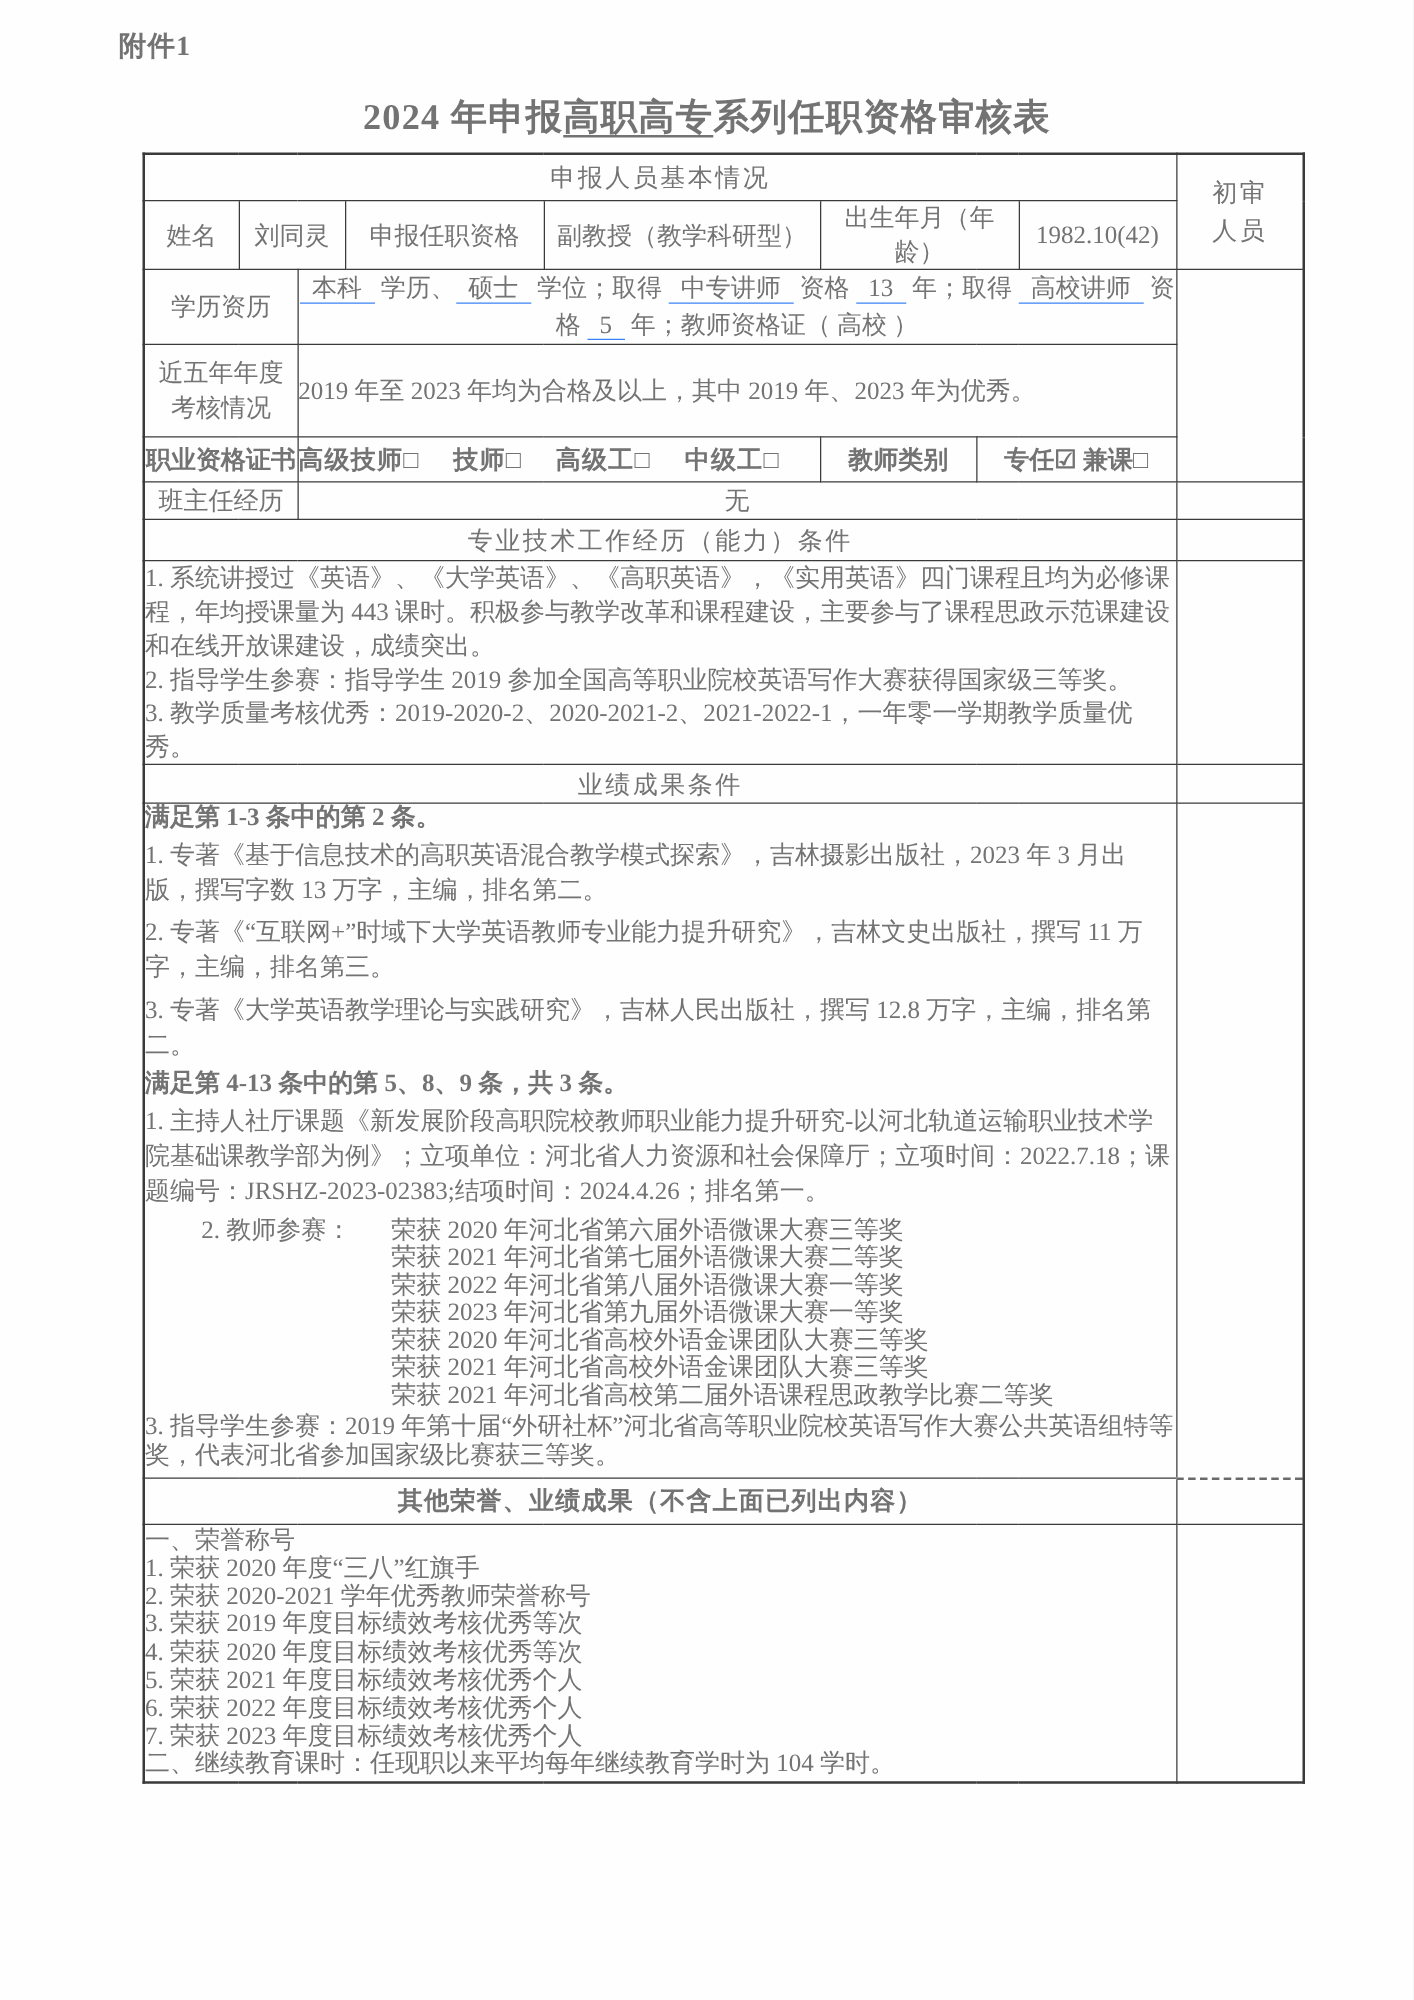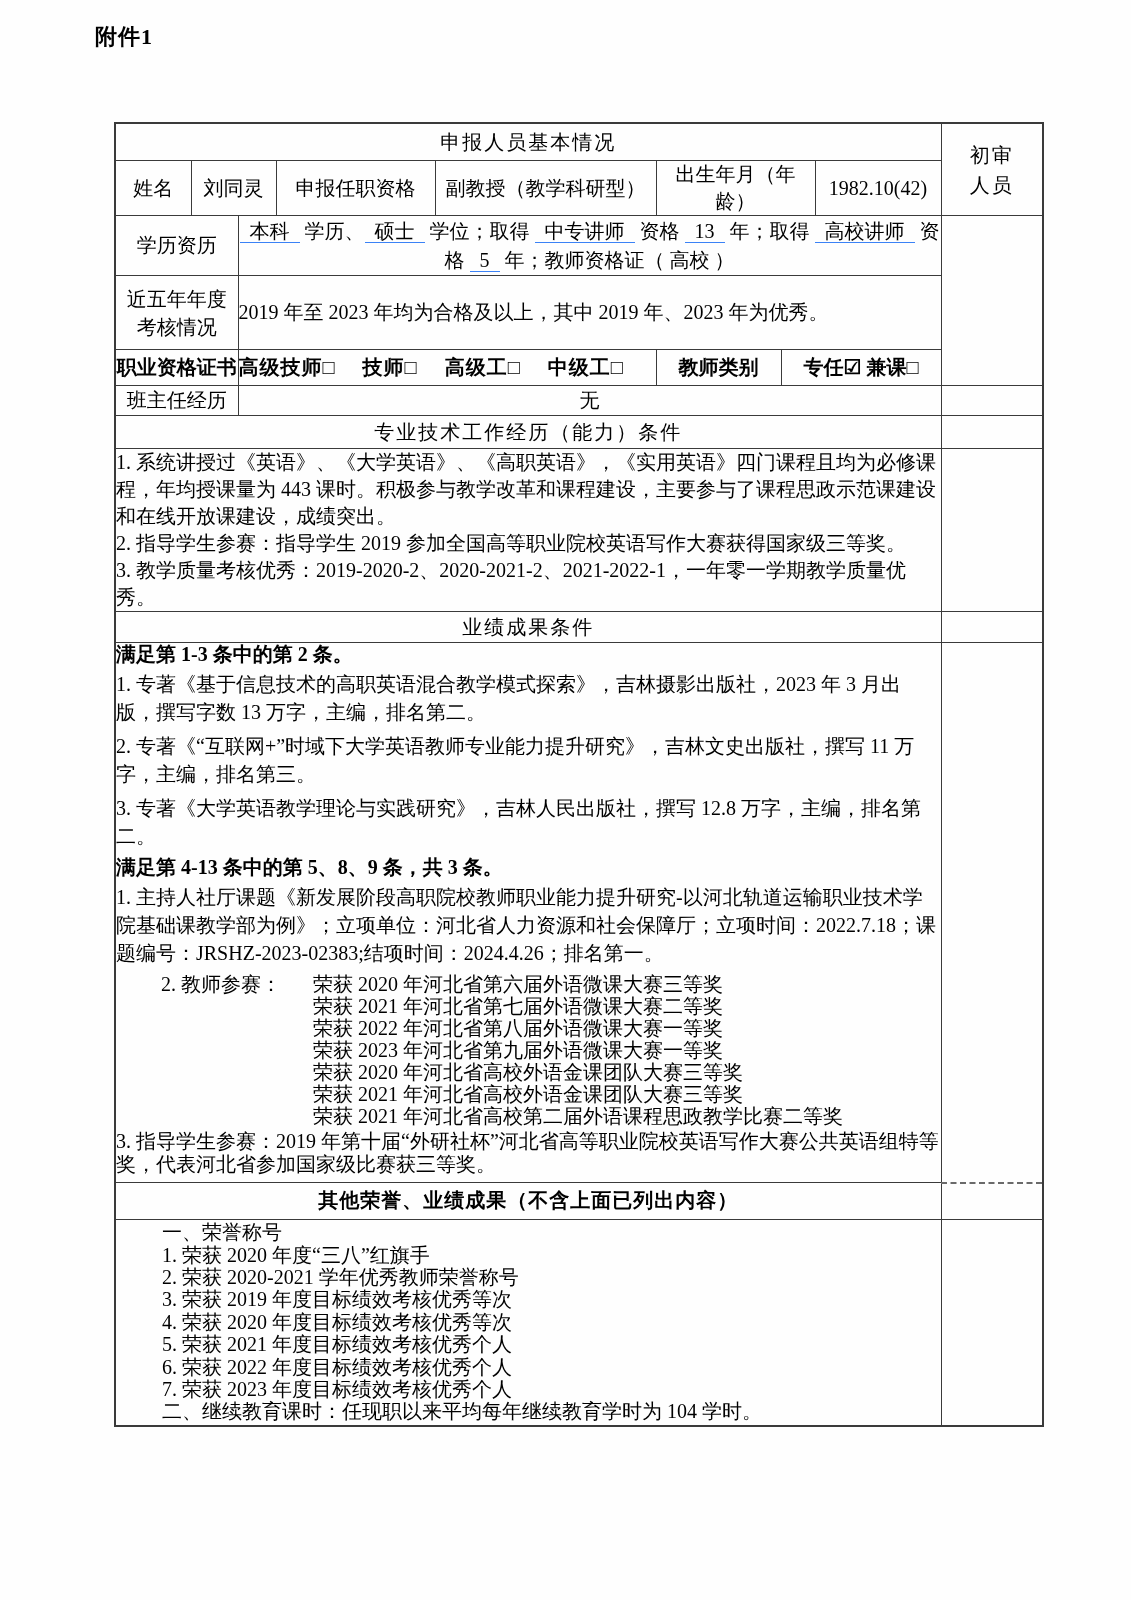--- a/index.html
+++ b/index.html
@@ -2,21 +2,21 @@
 <html><head>
 <meta charset="utf-8">
 <style>
   html,body{margin:0;padding:0;background:#e8e8e8;}
   .page{
     position:relative;
     width:1131px;height:1600px;
     margin:0 auto;
     background:#fefefe;
     font-family:"Liberation Serif","DejaVu Serif",serif;
-    color:#000000;
+    color:#737373;
     overflow:hidden;
   }
   .attachment{
     position:absolute;left:95px;top:22px;
     font-size:22px;font-weight:bold;letter-spacing:1px;
   }
   .title{
     position:absolute;left:0;top:74px;width:1131px;
     margin:0;text-align:center;
     font-size:29px;font-weight:bold;letter-spacing:1px;
@@ -66,30 +66,31 @@
   .assess-lbl div{line-height:28px;}
   .assess-val{text-align:left;padding-left:12px;}
   .opts{text-align:left;padding-left:12px;letter-spacing:1px;}
   .b{font-weight:bold;}
   .r10c p{line-height:23px;}
   .r10c .para{margin:3px 0 6px;}
   .r10c .tall{line-height:28px;margin:4px 0 6px;}
   .awards-row{display:flex;align-items:flex-start;}
   .awards-label{flex:0 0 152px;line-height:22px;white-space:nowrap;padding-left:45px;}
   .awards .award-line{line-height:22px;}
-  .r12c .line{line-height:22.4px;margin-left:46px;}
+  .r12c .line{line-height:22.4px;}
   .dash-bottom{border-bottom:2px dashed #6a6a6a !important;}
 </style>
 </head>
 <body>
 
 <div class="page">
 
   <div class="attachment">附件1</div>
 
+  <h1 class="title"><span>2024 年申报</span><span class="t-u">高职高专</span><span>系列任职资格审核表</span></h1>
 
   <table class="form">
     <colgroup>
       <col style="width:76px">
         <col style="width:47px">
         <col style="width:38px">
       <col style="width:159px">
         <col style="width:221px">
         <col style="width:125px">
       <col style="width:34px">

